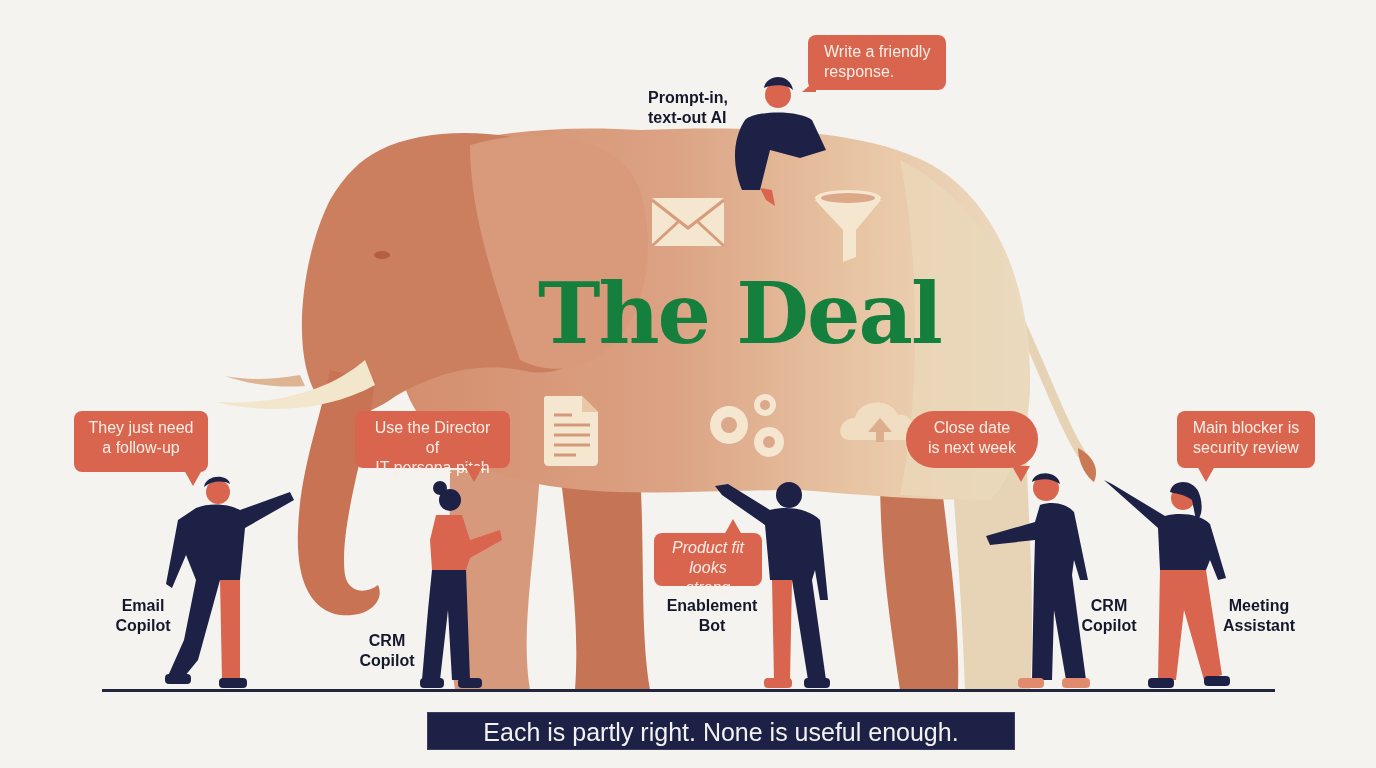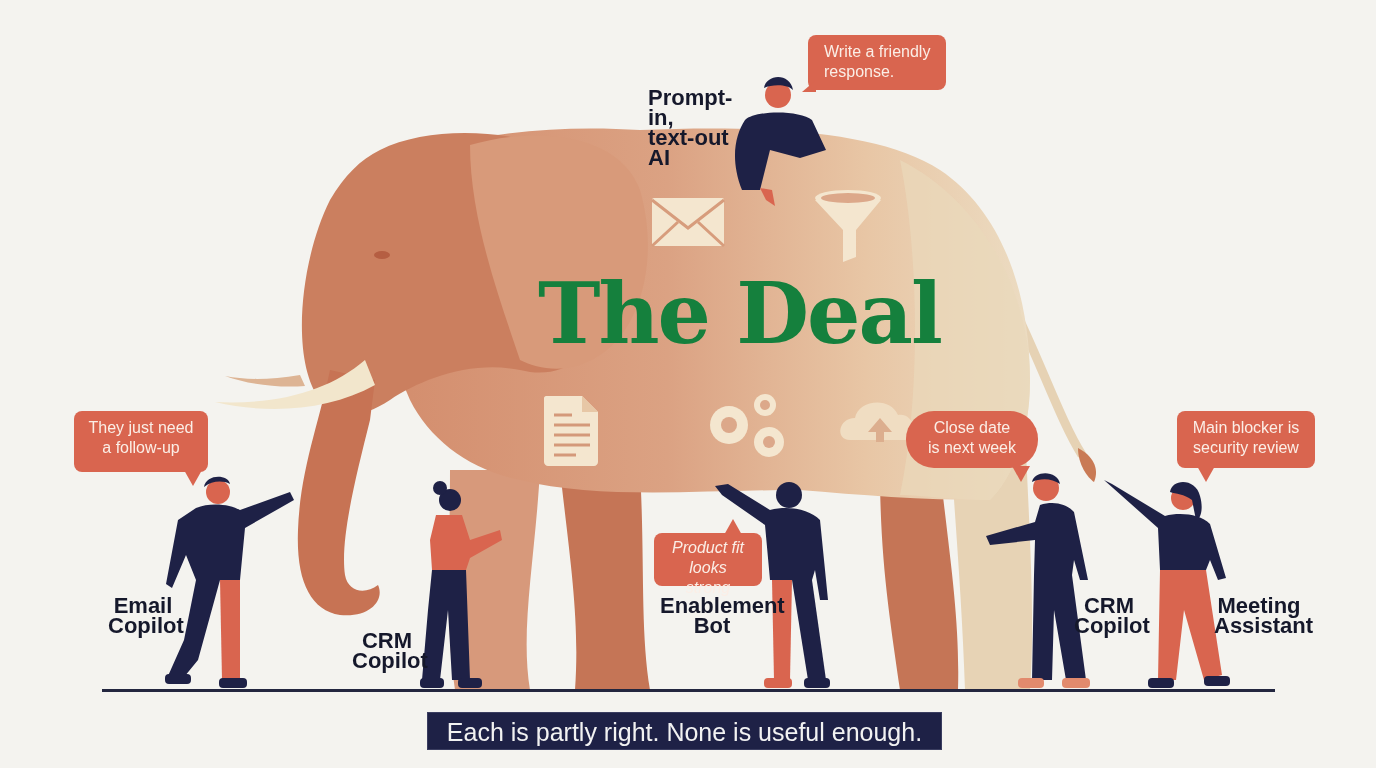--- a/index.html
+++ b/index.html
@@ -26,24 +26,24 @@
     position:absolute; width:0; height:0;
     border-left:9px solid transparent; border-right:9px solid transparent;
     border-top:16px solid #d9654f;
   }
   .bubble .tail.up {
     border-top:none; border-bottom:16px solid #d9654f;
   }
   .bubble span { display:block; }
   .label {
     position:absolute; color:#15182b; font-weight:bold;
-    font-size:22px; line-height:20px; text-align:center;
+    font-size:16px; line-height:20px; text-align:center;
   }
   .caption {
-    position:absolute; left:427px; top:712px; width:515px; height:38px;
+    position:absolute; left:427px; top:712px; width:588px; height:38px;
     background:#1e2146; color:#f2f2f2; font-size:25px; line-height:38px;
     text-align:center; box-sizing:border-box; border:1px solid #3a3d60;
   }
   .ground { position:absolute; left:102px; top:689px; width:1173px; height:3px; background:#23263f; }
 </style>
 </head>
 <body>
 
 <div class="stage">
 
@@ -188,20 +188,25 @@
   <div class="bubble" style="left:74px;top:411px;width:134px;height:61px;">
     <span>They just need</span>
     <span>a follow-up</span>
     <div class="tail" style="left:110px;bottom:-14px;"></div>
   </div>
   <div class="label" style="left:108px;top:596px;width:70px;">
     <span style="display:block">Email</span>
     <span style="display:block">Copilot</span>
   </div>
 
+  <div class="bubble" style="left:355px;top:411px;width:155px;height:57px;">
+    <span>Use the Director of</span>
+    <span>IT persona pitch</span>
+    <div class="tail" style="left:110px;bottom:-14px;"></div>
+  </div>
   <div class="label" style="left:352px;top:631px;width:70px;">
     <span style="display:block">CRM</span>
     <span style="display:block">Copilot</span>
   </div>
 
   <div class="bubble" style="left:654px;top:533px;width:108px;height:53px;padding-top:5px;font-style:italic;">
     <span>Product fit</span>
     <span>looks strong</span>
     <div class="tail up" style="left:70px;top:-14px;"></div>
   </div>

